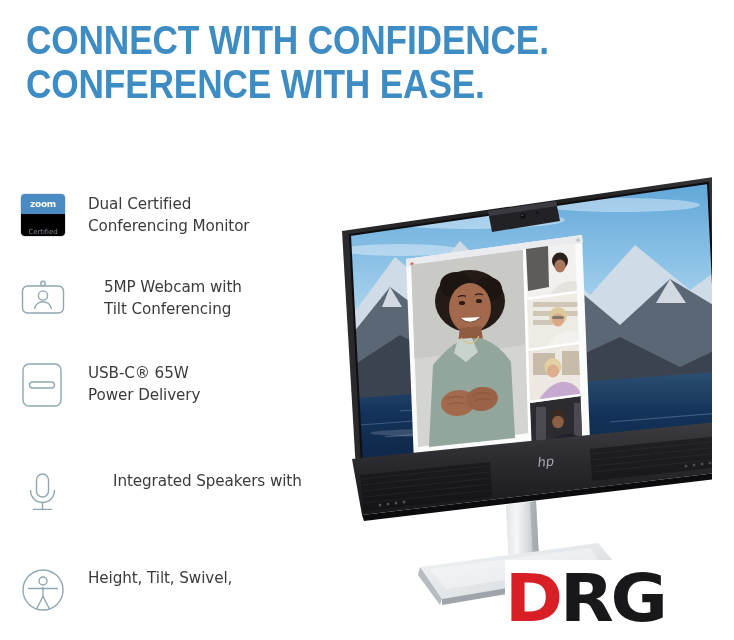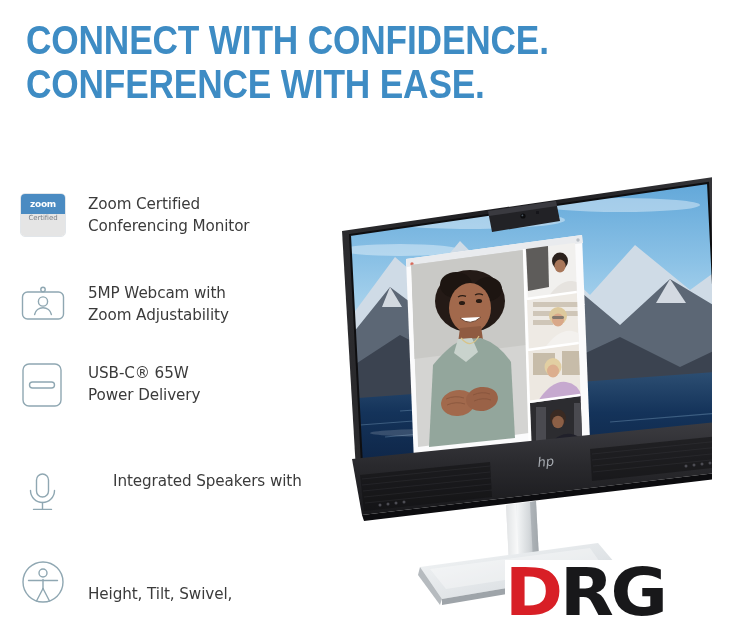--- a/index.html
+++ b/index.html
@@ -20,21 +20,21 @@
     line-height:44px;
     letter-spacing:-0.2px;
     transform:scaleX(0.86);
     transform-origin:left center;
     white-space:nowrap;
   }
 
   
   .features{position:absolute;left:20px;top:193px;width:270px;}
   .feature{position:absolute;left:0;display:flex;align-items:flex-start;}
-  .f0{top:0px;} .f1{top:89px;} .f2{top:169px;} .f3{top:277px;gap:25px;} .f4{top:366px;align-items:flex-end;}
+  .f0{top:0px;} .f1{top:83px;gap:16px;} .f2{top:169px;} .f3{top:277px;gap:25px;} .f4{top:374px;}
 
   .ficon{width:52px;flex:0 0 52px;height:46px;position:relative;}
   .ftext{
     margin-left:16px;padding-top:1px;
     color:#3b3b3b;
     font-family:"DejaVu Sans", sans-serif;
     font-size:15.2px;line-height:21.5px;font-weight:400;
     letter-spacing:-0.1px;white-space:nowrap;
   }
 
@@ -44,35 +44,35 @@
     border:1px solid #e2e6ea;border-radius:5px;background:#fff;
     overflow:hidden;box-sizing:border-box;
   }
   .zoom-badge .zb-top{
     height:20px;background:#4a8bc2;display:flex;align-items:center;justify-content:center;
   }
   .zoom-badge .zb-top span{
     color:#fff;font-family:"DejaVu Sans",sans-serif;font-weight:700;font-size:9px;letter-spacing:-0.3px;
   }
   .zoom-badge .zb-bot{
-    height:22px;background:#e5e5e5;display:flex;align-items:flex-start;justify-content:center;
+    height:22px;background:#000000;display:flex;align-items:flex-end;justify-content:center;
   }
   .zoom-badge .zb-bot span{
     color:#7b8189;font-family:"DejaVu Sans",sans-serif;font-size:7px;letter-spacing:-0.1px;
   }
   .ficon svg{position:absolute;left:0;top:0;}
 
   
   .monitor{position:absolute;left:290px;top:175px;width:444px;height:430px;}
   .monitor svg{display:block;}
 
   
   .logo{
     position:absolute;left:505px;top:560px;width:229px;height:72px;
-    background:#fff;display:flex;align-items:flex-start;
+    background:#fff;display:flex;align-items:flex-end;
   }
   .logo .lg{
     font-family:"DejaVu Sans", sans-serif;
     font-weight:700;font-size:66px;line-height:66px;
     letter-spacing:-3px;transform:scaleX(1.06);transform-origin:left center;
   }
   .logo .d{color:#d81f26;}
   .logo .rg{color:#18181a;}
 </style>
 </head>
@@ -92,39 +92,39 @@
         <div class="zoom-badge">
           <div class="zb-top">
               <span>zoom</span>
             </div>
           <div class="zb-bot">
               <span>Certified</span>
             </div>
         </div>
       </div>
       <div class="ftext">
-        <div>Zoom Certified</div>
+        <div>Dual Certified</div>
         <div>Conferencing Monitor</div>
       </div>
     </div>
 
     <div class="feature f1">
       <div class="ficon">
         <svg width="52" height="46" viewBox="0 0 52 46">
           <g fill="none" stroke="#8fa7b2" stroke-width="1.4">
             <rect x="2.5" y="10" width="41" height="27" rx="5"></rect>
             <circle cx="23" cy="7.5" r="2.2"></circle>
             <circle cx="23" cy="19.5" r="4.6"></circle>
             <path d="M14.6 32.5a8.6 8.6 0 0 1 16.8 0" stroke-linecap="round"></path>
           </g>
         </svg>
       </div>
       <div class="ftext">
         <div>5MP Webcam with</div>
-        <div>Zoom Adjustability</div>
+        <div>Tilt Conferencing</div>
       </div>
     </div>
 
     <div class="feature f2">
       <div class="ficon">
         <svg width="52" height="46" viewBox="0 0 52 46">
           <g fill="none" stroke="#8fa7b2" stroke-width="1.4">
             <rect x="3" y="2" width="38" height="42" rx="6"></rect>
             <rect x="9.5" y="20" width="25" height="6" rx="3"></rect>
           </g>

